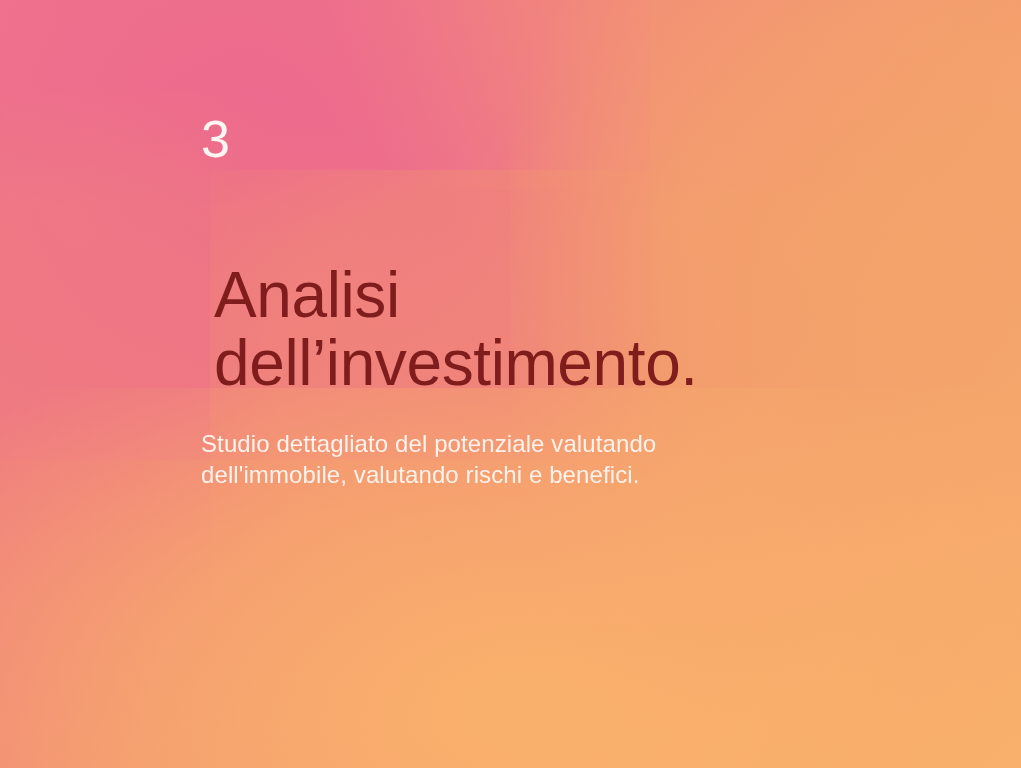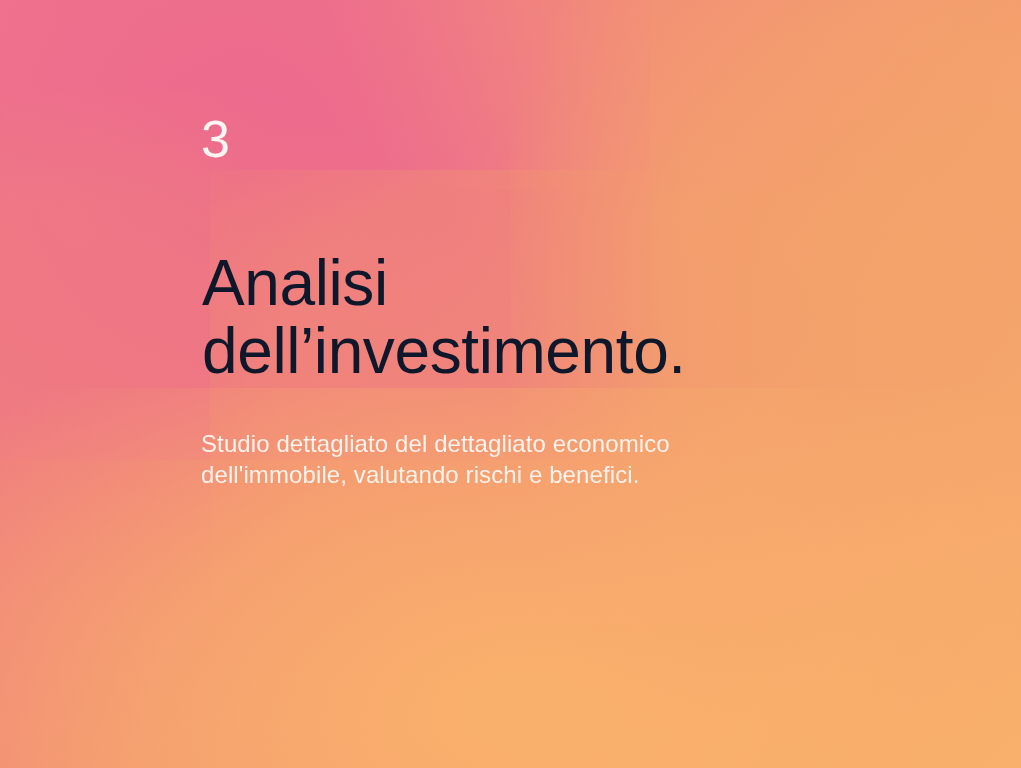--- a/index.html
+++ b/index.html
@@ -137,26 +137,26 @@
     line-height: 62px;
     font-weight: 300;
     letter-spacing: 0.5px;
     color: #fdf6f2;
   }
 
   .slide-title {
     position: absolute;
     top: 245px;
     left: -3px;
-    margin: 4px;
+    margin: 16px;
     font-size: 64px;
     line-height: 68px;
     font-weight: 300;
     letter-spacing: -0.4px;
-    color: #0f172a;
+    color: #7f1d1d;
     white-space: pre-line;
   }
 
   .slide-subtitle {
     position: absolute;
     top: 428px;
     left: 0;
     margin: 0;
     width: 620px;
     font-size: 24px;
@@ -180,18 +180,18 @@
   <div class="blob blob-orange-bottom"></div>
   <div class="blob blob-highlight"></div>
 
   <div class="content">
 
     <div class="section-number">3</div>
 
     <h1 class="slide-title">Analisi
 dell’investimento.</h1>
 
-    <p class="slide-subtitle">Studio dettagliato del dettagliato economico
+    <p class="slide-subtitle">Studio dettagliato del potenziale valutando
 dell'immobile, valutando rischi e benefici.</p>
 
   </div>
 
 </div>
 
 </body></html>

